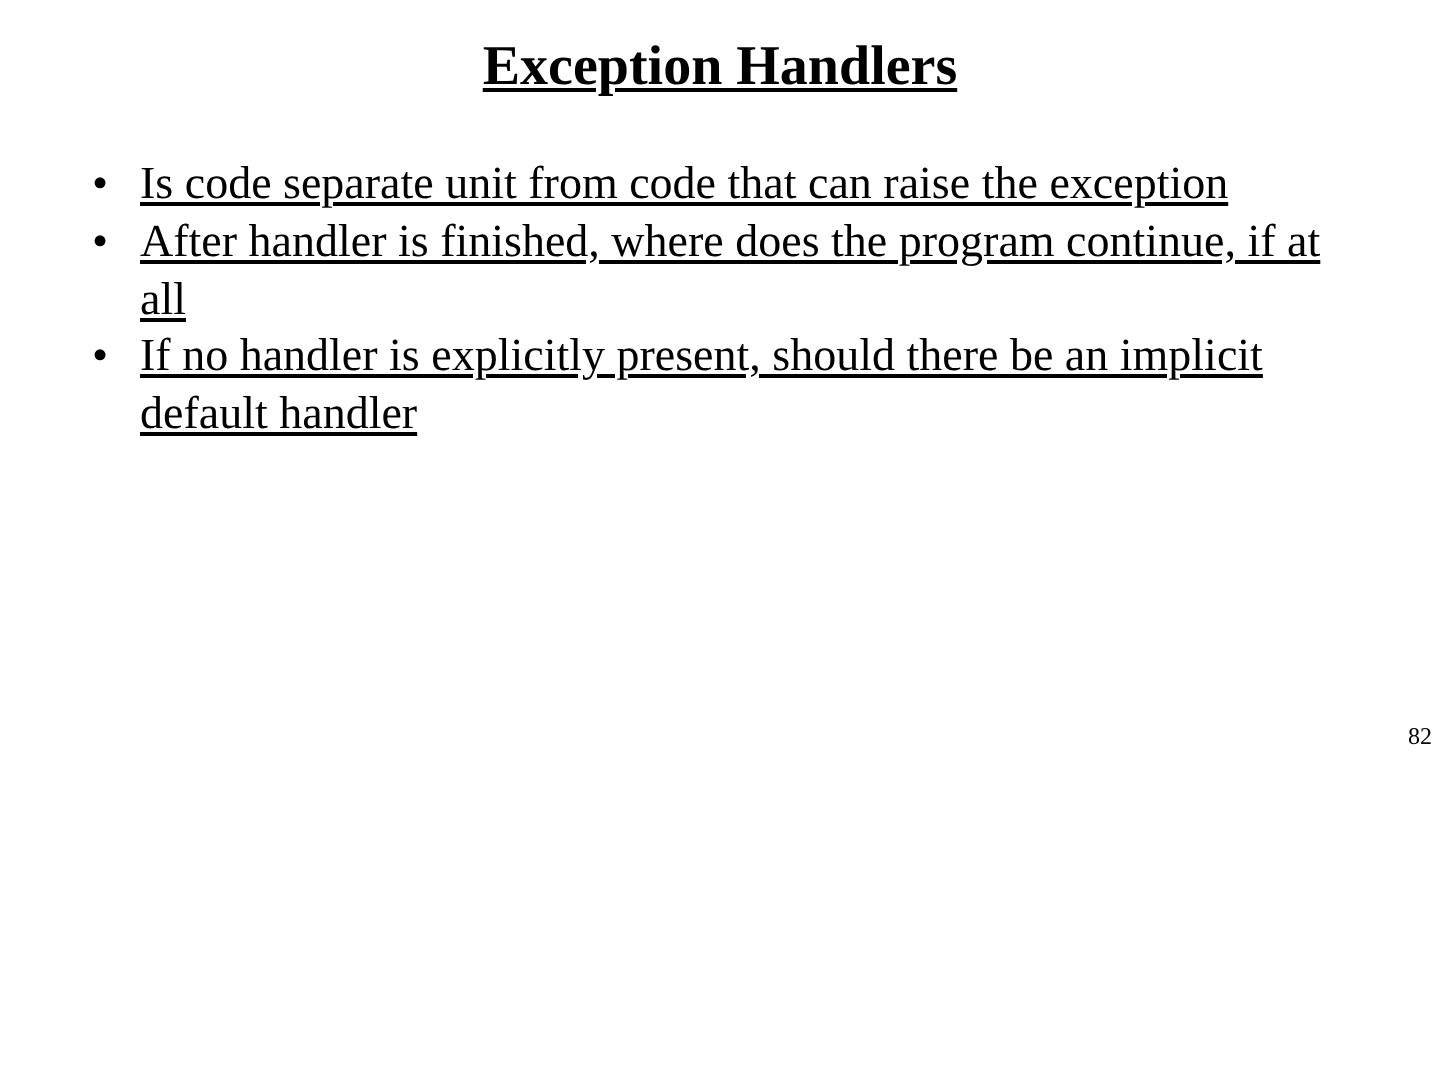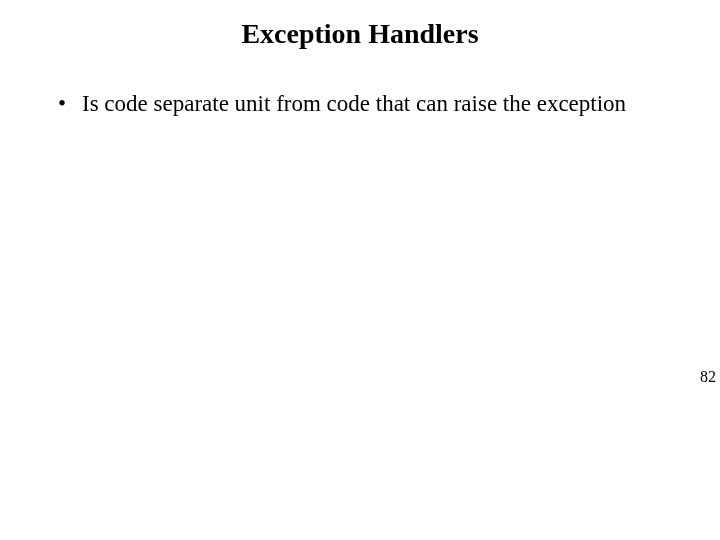--- a/index.html
+++ b/index.html
@@ -11,60 +11,63 @@
     font-family: "Times New Roman", Times, serif;
     color: #000000;
     position: relative;
     overflow: hidden;
   }
   .slide {
     width: 720px;
     height: 392px;
     position: relative;
     box-sizing: border-box;
+    text-decoration: underline;
   }
   .title {
     text-align: center;
     font-weight: bold;
     font-size: 28px;
     padding-top: 18px;
   }
   .body {
     padding: 28px 40px 0 40px;
     font-size: 23px;
     line-height: 1.25;
   }
   ul.bullets {
     list-style: none;
-    margin: 12px;
+    margin: 0;
     padding: 0;
   }
   ul.bullets > li {
     position: relative;
     padding-left: 30px;
     margin: 0;
   }
   ul.bullets > li::before {
     content: "•";
     position: absolute;
     left: 6px;
     top: 0;
     font-size: 23px;
   }
   .pagenum {
     position: absolute;
     right: 4px;
-    bottom: 6px;
-    font-size: 16px;
+    bottom: 16px;
+    font-size: 12px;
   }
 </style>
 </head>
 <body>
 
 <div class="slide">
   <div class="title">Exception Handlers</div>
   <div class="body">
     <ul class="bullets">
       <li>Is code separate unit from code that can raise the exception</li>
+      <li>After handler is finished, where does the program continue, if at all</li>
+      <li>If no handler is explicitly present, should there be an implicit default handler</li>
     </ul>
   </div>
   <div class="pagenum">82</div>
 </div>
 
 </body></html>

